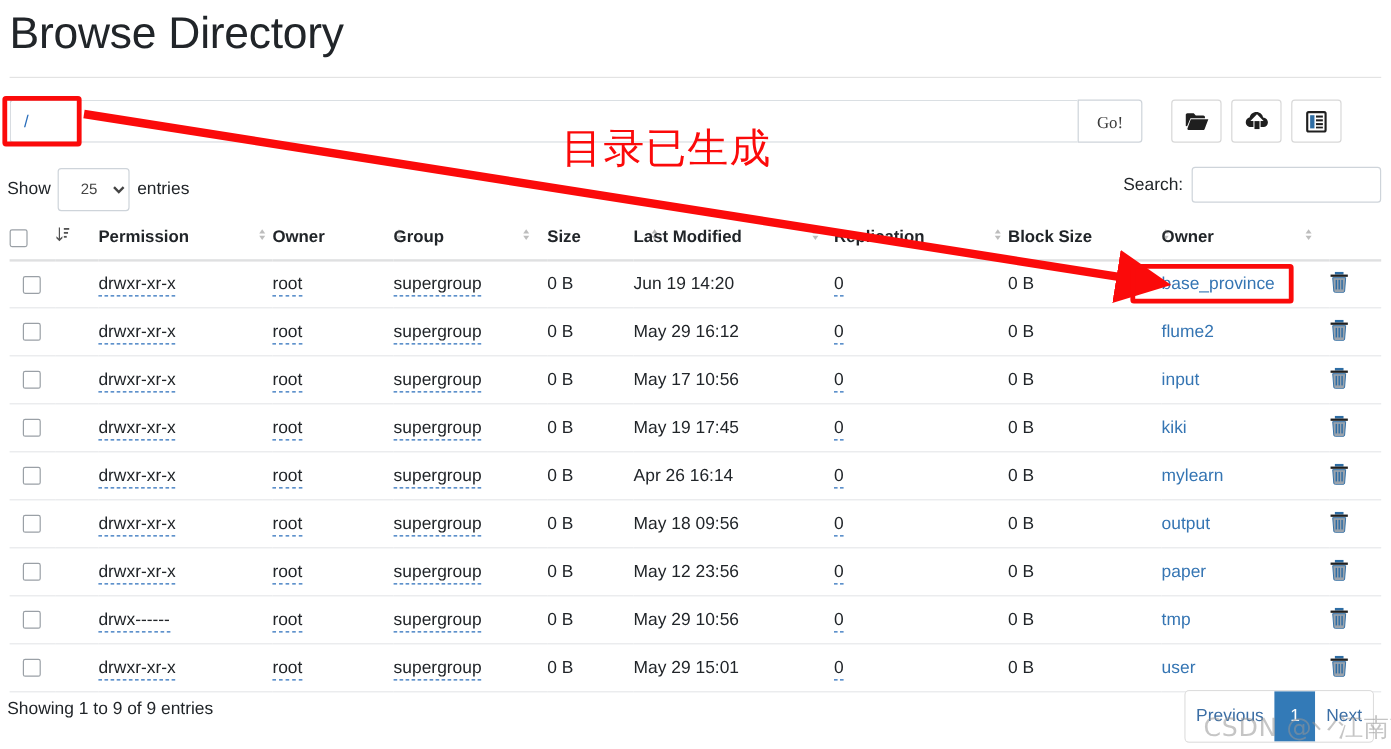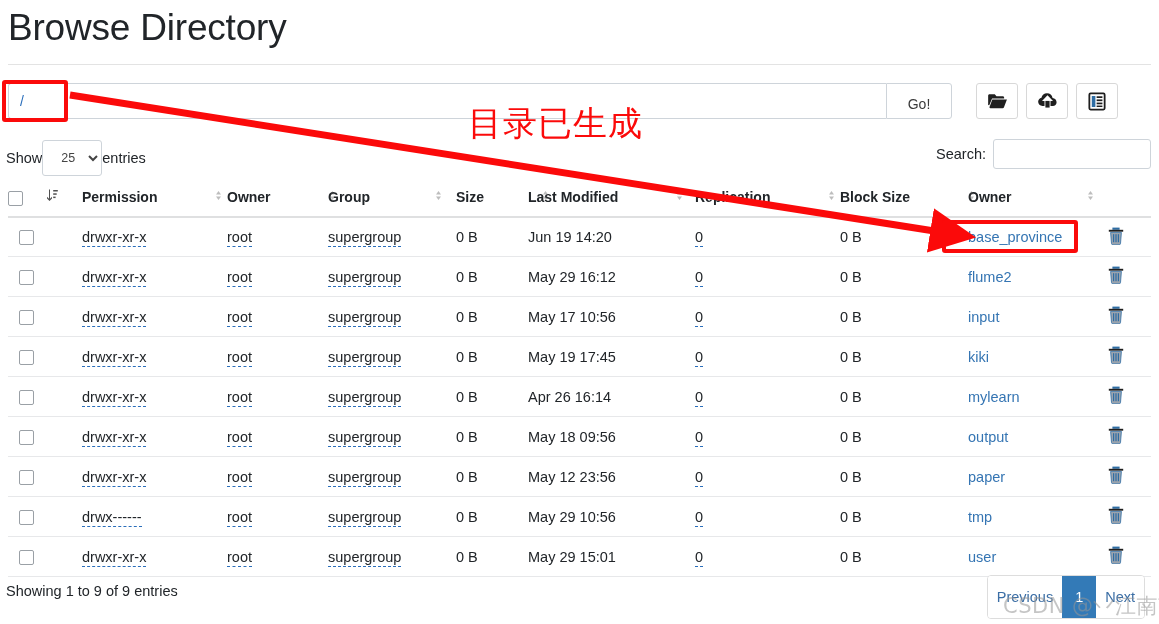--- a/index.html
+++ b/index.html
@@ -54,26 +54,26 @@
     border-right: none;
     border-radius: 3px 0 0 3px;
     background: #fff;
     font-family: "Liberation Sans", sans-serif;
     font-size: 14px;
     color: #2a6ebb;
     padding: 0 11px;
     outline: none;
   }
   .go-btn {
-    width: 66px;
+    width: 54px;
     height: 36px;
     border: 1px solid #ced4da;
     border-radius: 0 3px 3px 0;
     background: #fff;
-    font-family: Liberation Sans, sans-serif;
+    font-family: Liberation Serif, serif;
     font-size: 14px;
     color: #3a3a3a;
     cursor: pointer;
     padding: 12px;
   }
   .tool-group {
     position: absolute;
     left: 968px; top: 0;
     display: flex;
     gap: 8px;
@@ -92,20 +92,21 @@
   .tool-btn svg { display: block; }
 
   
   .show-entries {
     position: absolute;
     left: 6px; top: 140px;
     display: flex;
     align-items: center;
     font-size: 14.5px;
     color: #212529;
+    gap: 6px;
   }
   .len-select {
     width: 60px; height: 36px;
     border: 1px solid #ced4da;
     border-radius: 3px;
     background: #fff;
     font-family: "Liberation Sans", sans-serif;
     font-size: 12.5px;
     color: #444;
     padding: 0 4px 0 14px;

